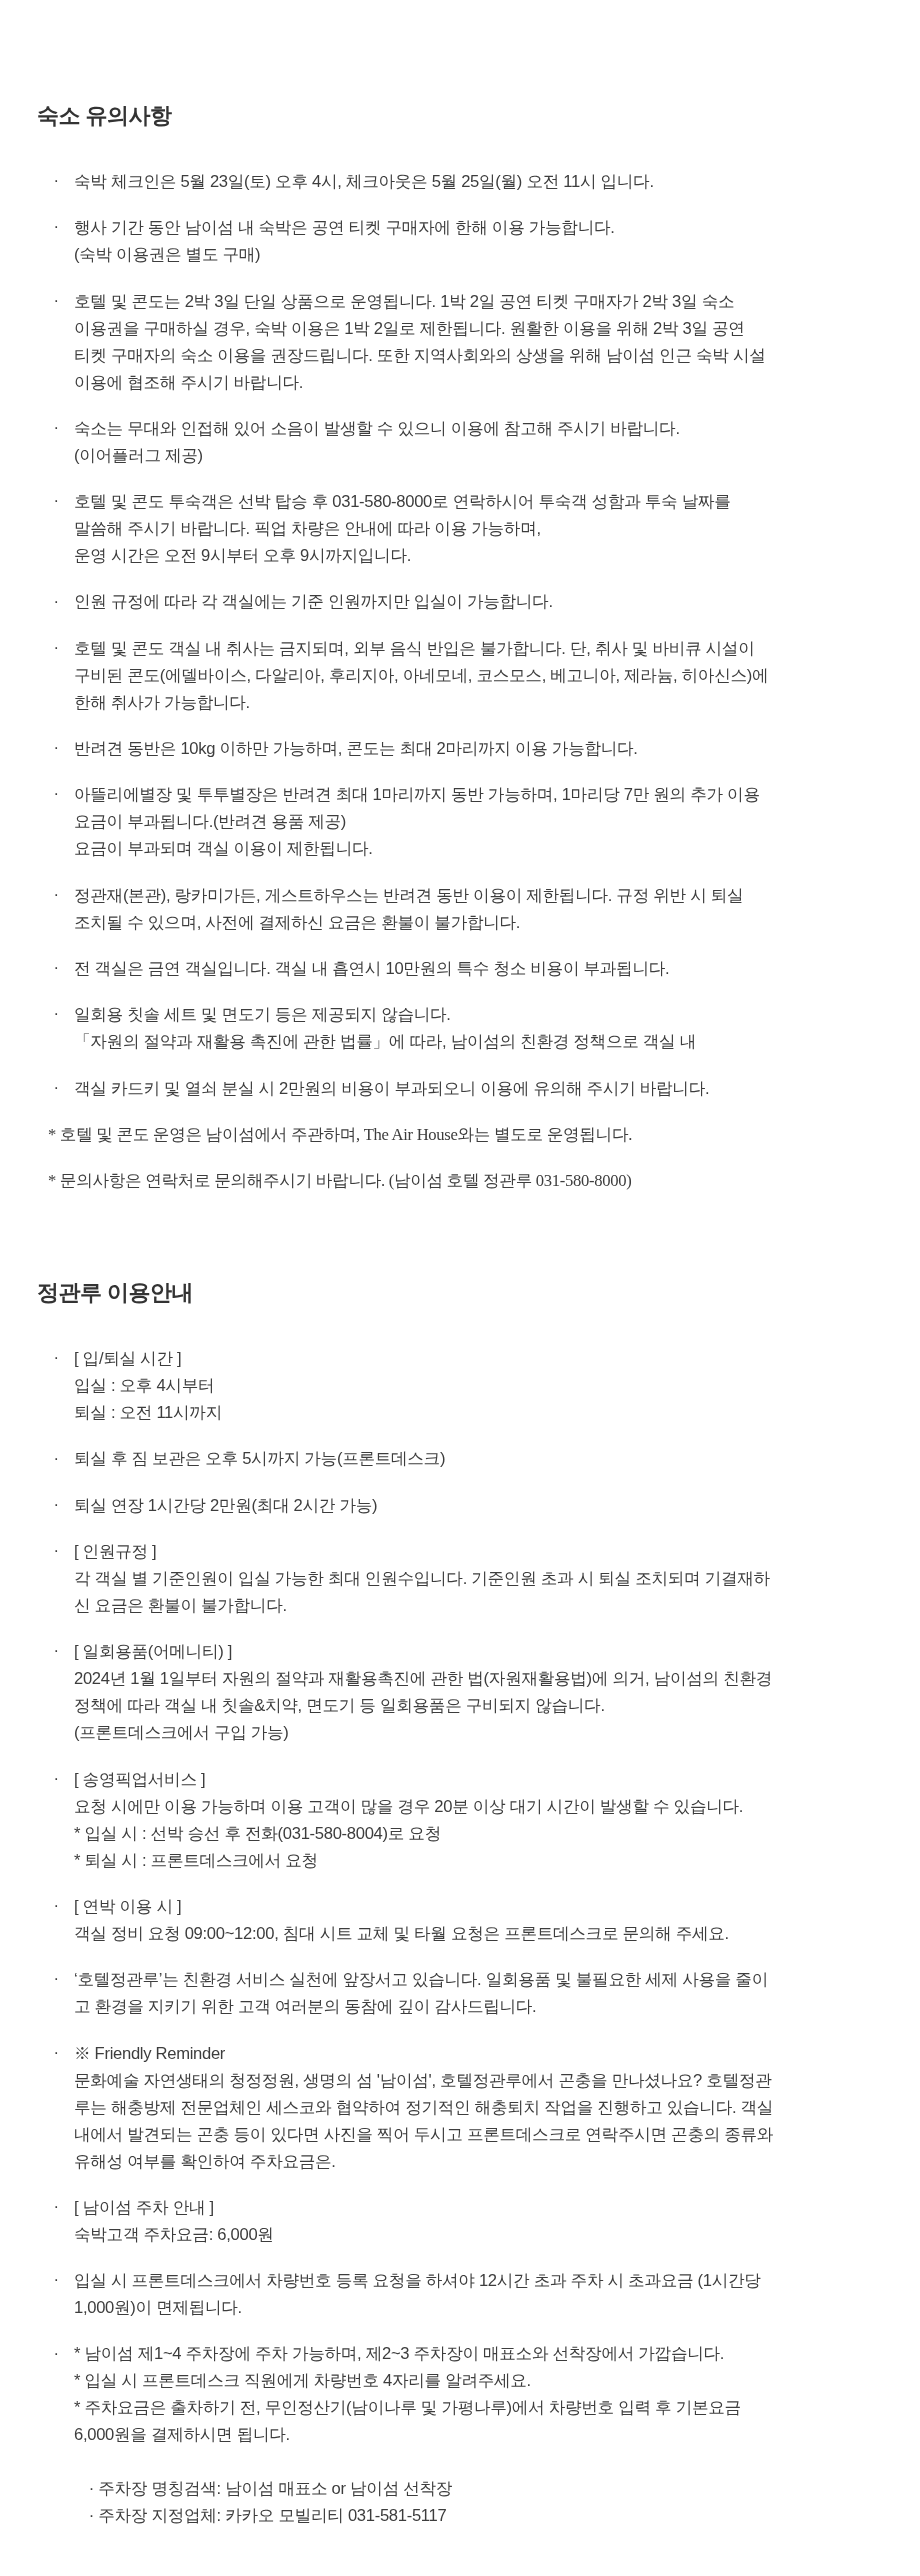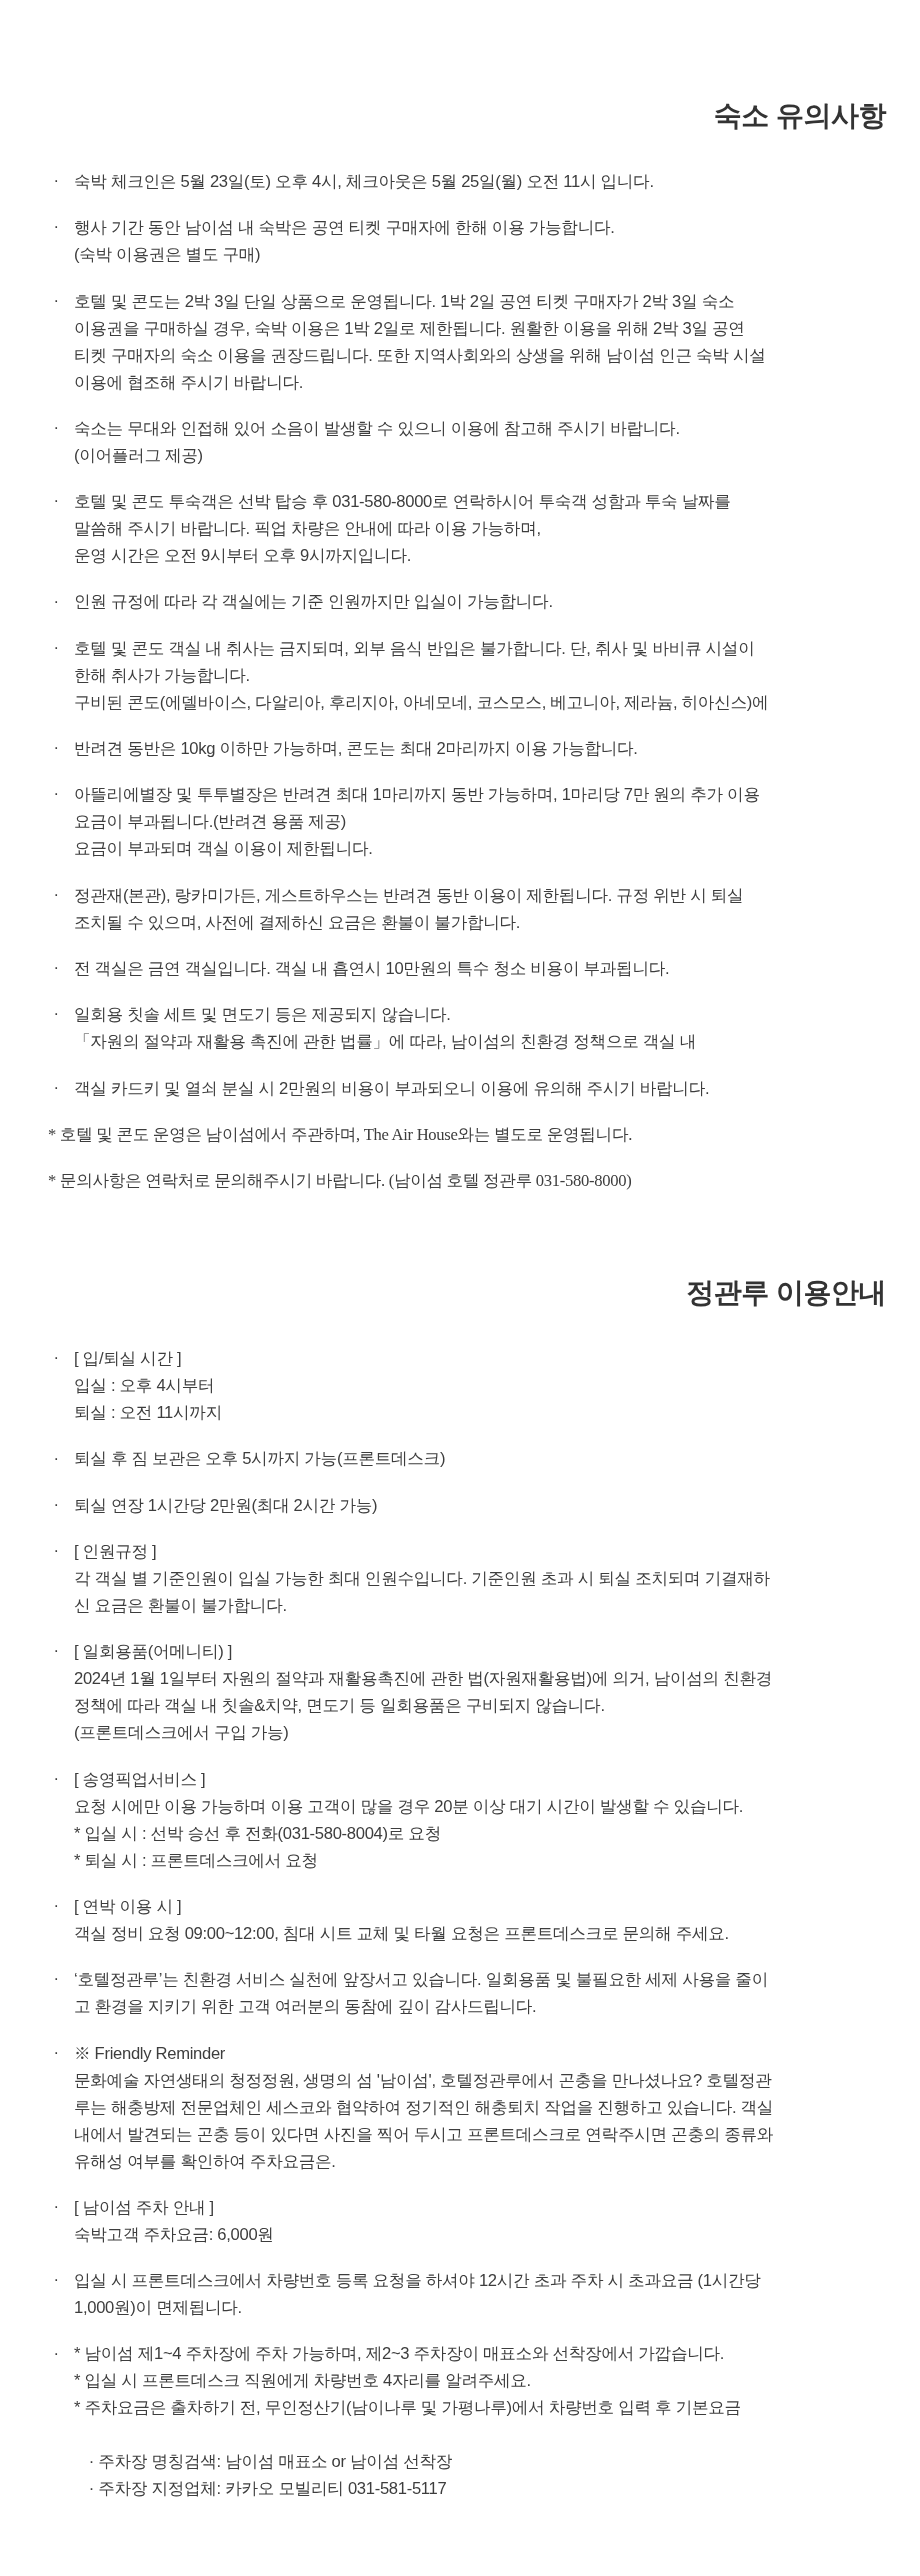--- a/index.html
+++ b/index.html
@@ -9,27 +9,26 @@
     font-family: "Liberation Sans", sans-serif;
     color: #3d3d3d;
   }
   .page {
     width: 921px;
     min-height: 2576px;
     background: #ffffff;
     padding: 96px 35px 28px 37px;
   }
   .section-title {
-    font-size: 28px;
+    font-size: 22px;
     line-height: 39px;
     font-weight: 600;
     color: #333333;
     letter-spacing: -0.5px;
     margin: 0 0 33px 0;
-    text-align: right;
   }
   .section + .section { margin-top: 79px; }
   .items { }
   .item {
     position: relative;
     padding-left: 37px;
     font-size: 16.6px;
     line-height: 27px;
     letter-spacing: -0.3px;
     margin-bottom: 19.3px;
@@ -99,22 +98,22 @@
         <div class="item dot">
           <span class="marker">·</span>
           <div class="content">
             <div class="line">인원 규정에 따라 각 객실에는 기준 인원까지만 입실이 가능합니다.</div>
           </div>
         </div>
         <div class="item dot">
           <span class="marker">·</span>
           <div class="content">
             <div class="line">호텔 및 콘도 객실 내 취사는 금지되며, 외부 음식 반입은 불가합니다. 단, 취사 및 바비큐 시설이</div>
+            <div class="line">구비된 콘도(에델바이스, 다알리아, 후리지아, 아네모네, 코스모스, 베고니아, 제라늄, 히아신스)에</div>
             <div class="line">한해 취사가 가능합니다.</div>
-            <div class="line">구비된 콘도(에델바이스, 다알리아, 후리지아, 아네모네, 코스모스, 베고니아, 제라늄, 히아신스)에</div>
           </div>
         </div>
         <div class="item dot">
           <span class="marker">·</span>
           <div class="content">
             <div class="line">반려견 동반은 10kg 이하만 가능하며, 콘도는 최대 2마리까지 이용 가능합니다.</div>
           </div>
         </div>
         <div class="item dot">
           <span class="marker">·</span>
@@ -249,20 +248,21 @@
             <div class="line">입실 시 프론트데스크에서 차량번호 등록 요청을 하셔야 12시간 초과 주차 시 초과요금 (1시간당</div>
             <div class="line">1,000원)이 면제됩니다.</div>
           </div>
         </div>
         <div class="item dot">
           <span class="marker">·</span>
           <div class="content">
             <div class="line">* 남이섬 제1~4 주차장에 주차 가능하며, 제2~3 주차장이 매표소와 선착장에서 가깝습니다.</div>
             <div class="line">* 입실 시 프론트데스크 직원에게 차량번호 4자리를 알려주세요.</div>
             <div class="line">* 주차요금은 출차하기 전, 무인정산기(남이나루 및 가평나루)에서 차량번호 입력 후 기본요금</div>
+            <div class="line">6,000원을 결제하시면 됩니다.</div>
             <div class="line sub gap">· 주차장 명칭검색: 남이섬 매표소 or 남이섬 선착장</div>
             <div class="line sub">· 주차장 지정업체: 카카오 모빌리티 031-581-5117</div>
           </div>
         </div>
       </div>
   </div>
 
 </div>
 
 

